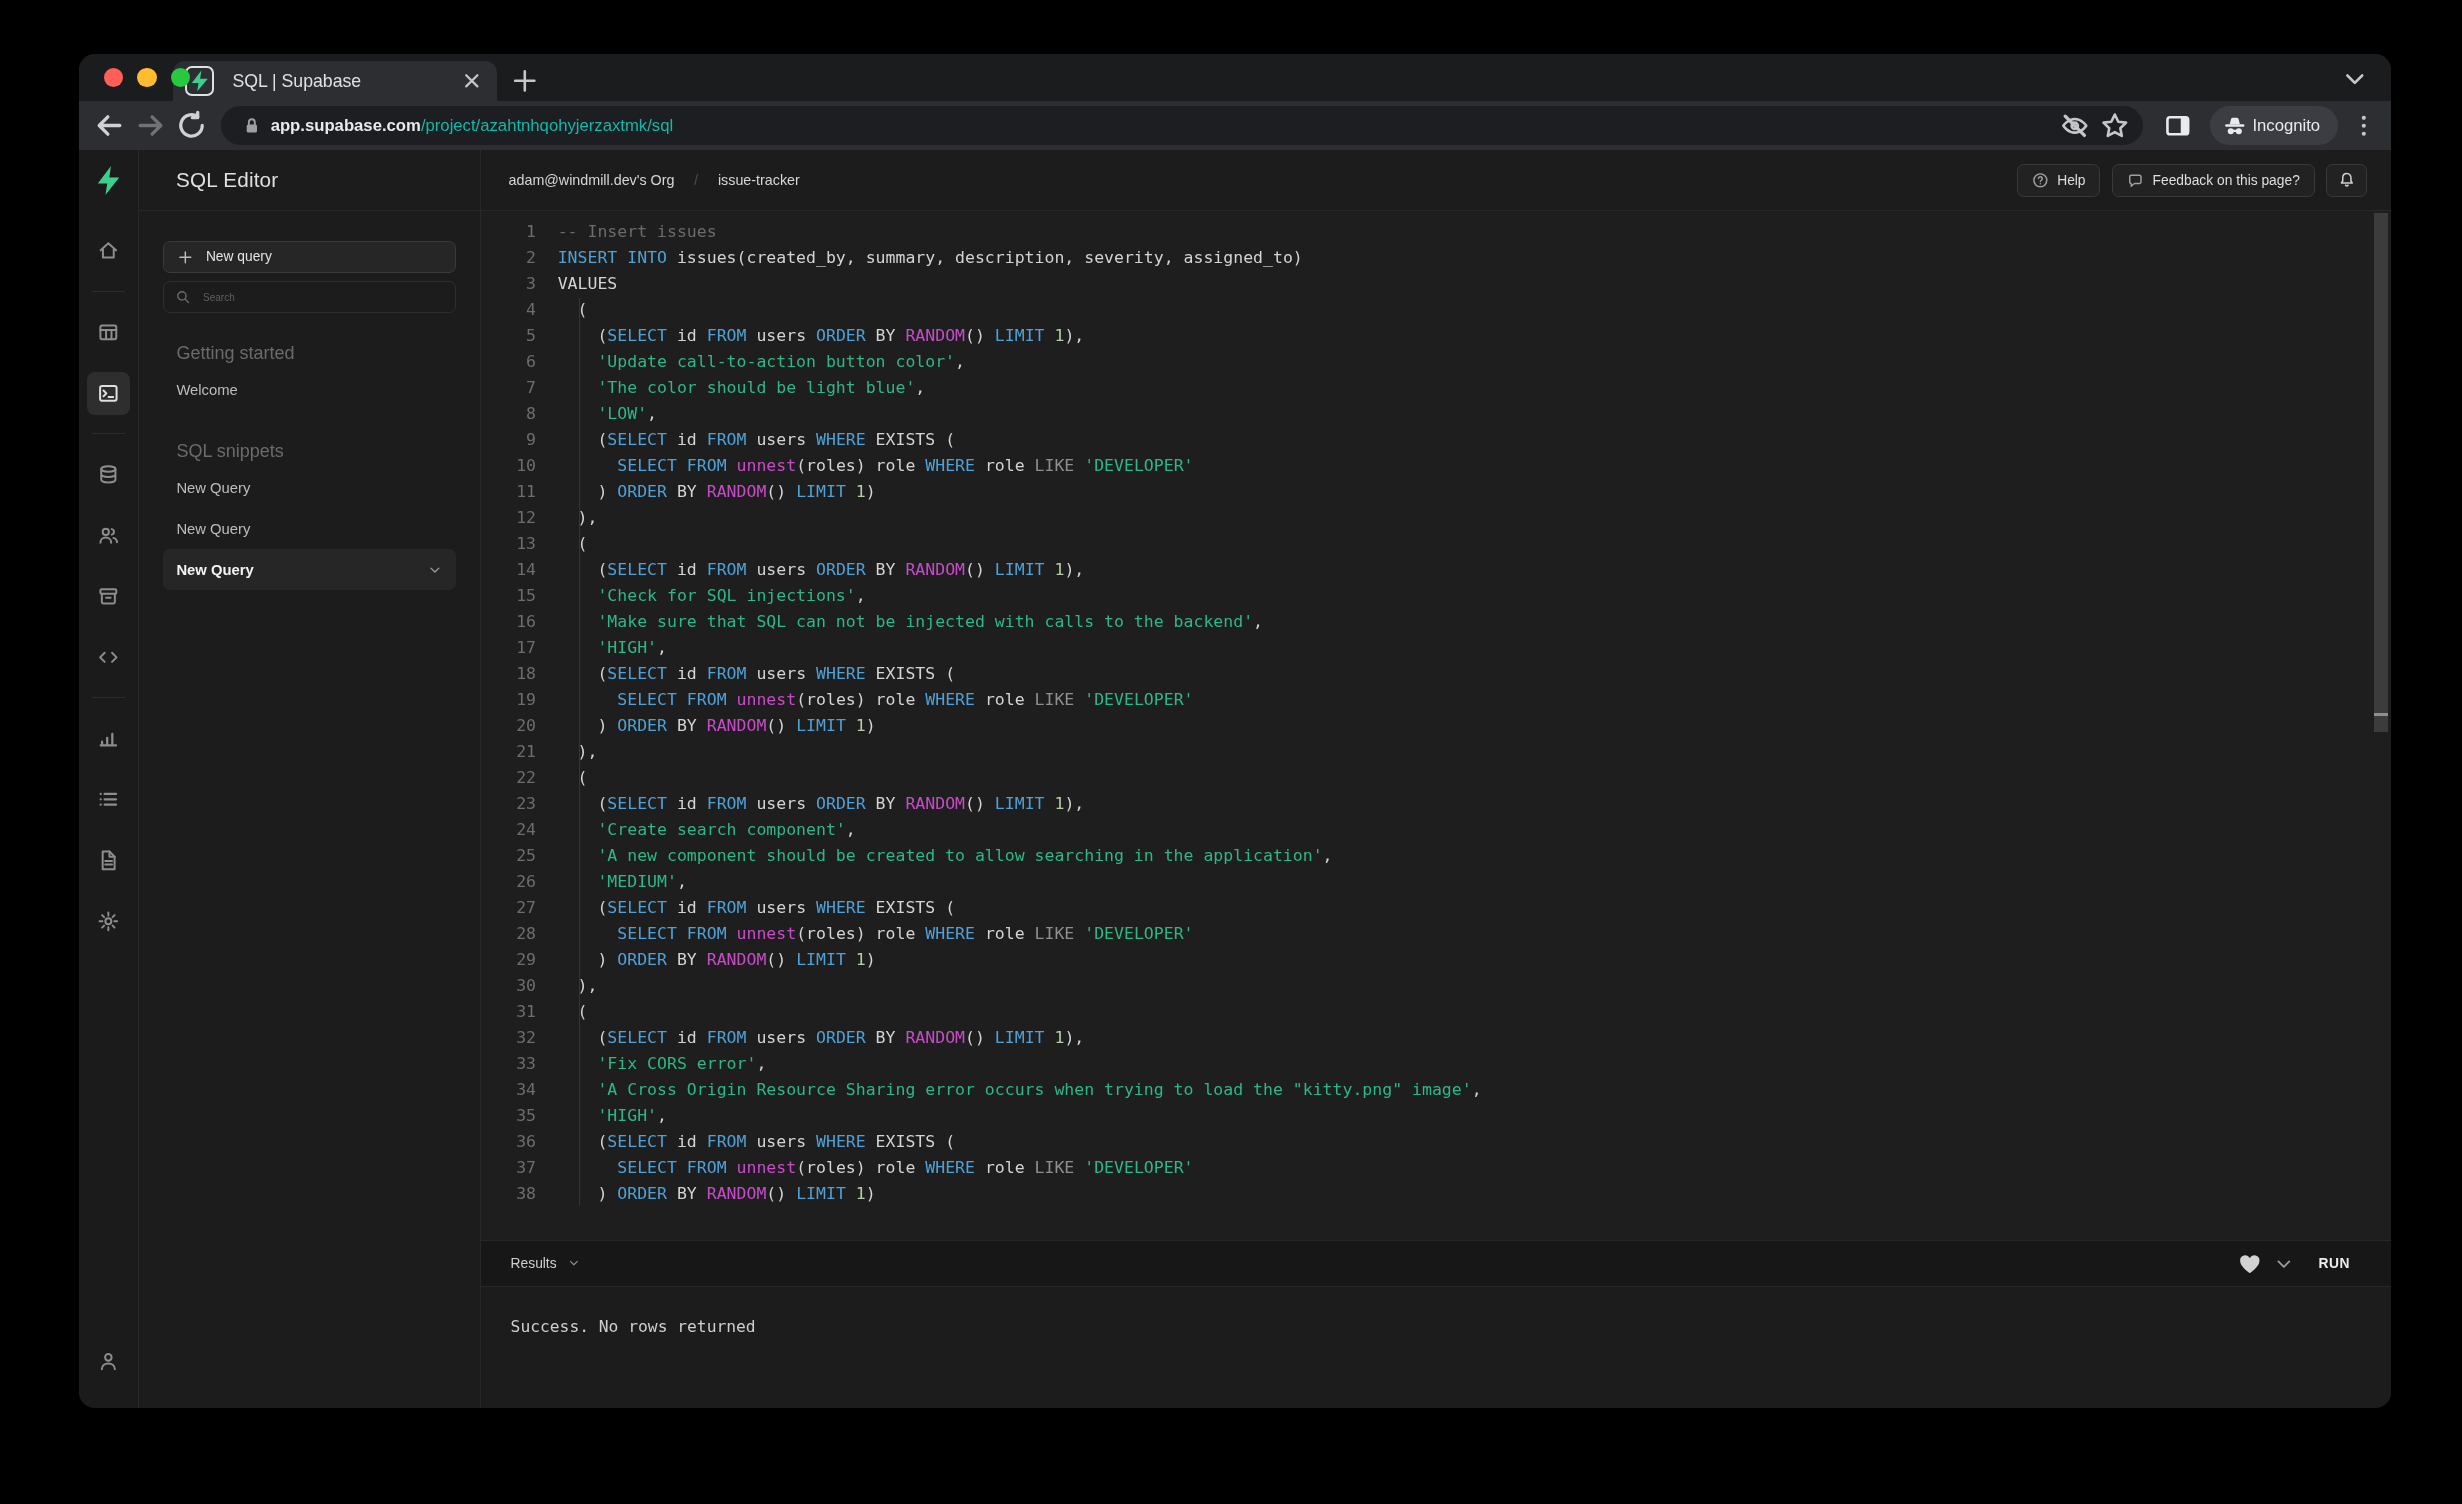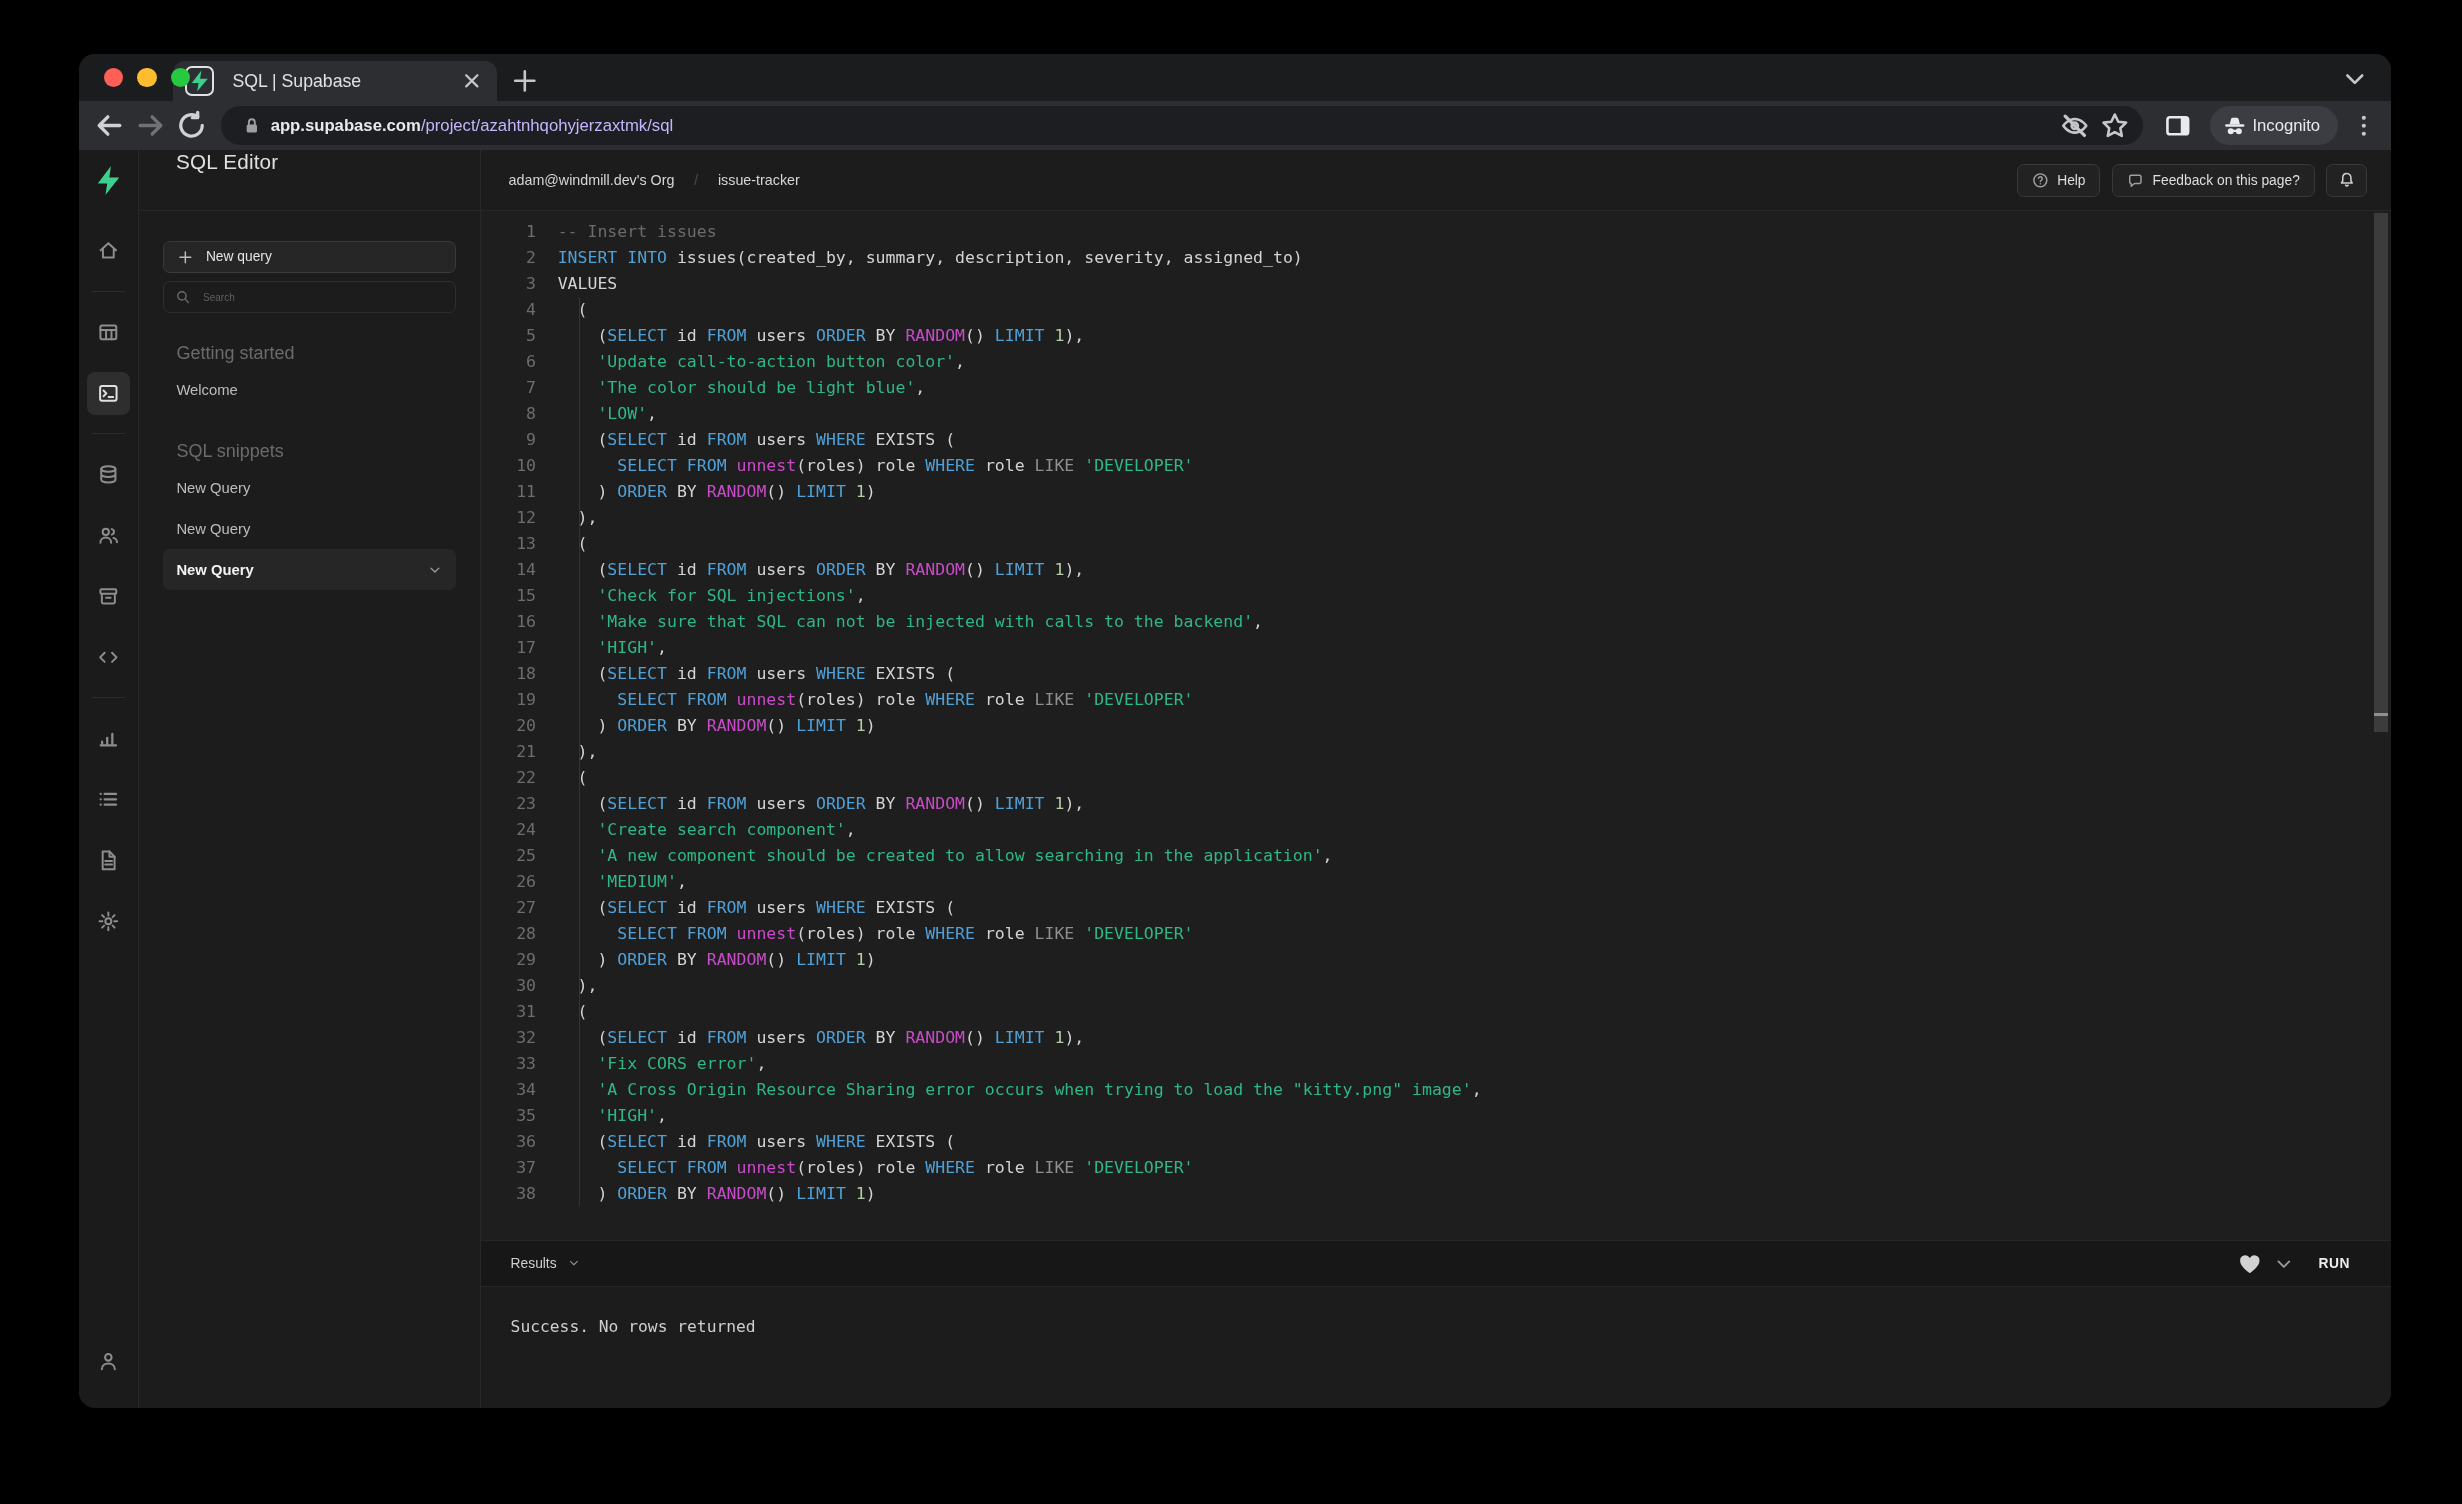--- a/index.html
+++ b/index.html
@@ -22,40 +22,40 @@
   .strip-spacer{flex:1;}
   .strip-chev{width:29.6px;height:29.6px;margin:0 21.7px 7.9px 0;color:#c3c6ca;}
   
   .toolbar{height:49px;background:#2d2e31;display:flex;align-items:center;padding:0 13.8px;gap:7.9px;flex:0 0 auto;}
   .nav-ic{width:33px;height:33px;color:#cfd1d4;}
   .nav-ic.disabled{color:#707276;}
   .urlpill{flex:1;height:39px;border-radius:19.7px;background:#1d1e21;display:flex;align-items:center;padding:0 13.8px;margin:0 5.9px;}
   .lock{color:#9aa0a6;width:21.7px;height:21.7px;margin:0 7.9px 0 5.9px;}
   .url{font-size:16.7px;white-space:nowrap;overflow:hidden;flex:1;}
   .url .host{color:#e8eaed;font-weight:bold;}
-  .url .path{color:#c4b5fd;}
+  .url .path{color:#14b8a6;}
   .pill-ic{width:29.6px;height:29.6px;color:#c3c6ca;margin-left:9.9px;}
   .sidepanel-ic{width:29.6px;height:29.6px;color:#e8eaed;margin:0 5.9px;}
   .incog{height:39px;border-radius:19.7px;background:#3c3d42;display:flex;align-items:center;gap:5px;padding:0 17.7px 0 11.8px;margin:0 3.9px;}
   .incog svg{width:25.6px;height:25.6px;color:#e8eaed;}
   .incog span{color:#e8eaed;font-size:16.7px;}
   .dots{width:27.6px;height:27.6px;color:#c3c6ca;}
   
   .app{flex:1;display:flex;min-height:0;background:#1b1b1b;}
   .rail{width:59px;flex:0 0 auto;border-right:1px solid #282828;display:flex;flex-direction:column;align-items:center;padding-top:13.8px;position:relative;}
   .rail-logo{width:33px;height:33px;margin-bottom:23.6px;display:flex;align-items:center;justify-content:center;}
   .rail-btn{width:43px;height:43px;border-radius:7.9px;display:flex;align-items:center;justify-content:center;
             color:#8d8d8d;background:none;border:none;margin:8.9px 0;cursor:pointer;}
   .rail-btn svg{width:22.7px;height:22.7px;}
   .rail-btn.active{background:#2e2e2e;color:#e0e0e0;}
   .rail-div{width:33px;height:1px;background:#2c2c2c;margin:9.9px 0;}
   .rail-bottom{position:absolute;bottom:15.8px;left:0;width:59px;display:flex;justify-content:center;}
   
   .panel{width:341px;flex:0 0 auto;border-right:1px solid #282828;display:flex;flex-direction:column;background:#1c1c1c;}
-  .panel-header{height:60px;flex:0 0 auto;border-bottom:1px solid #272727;display:flex;align-items:flex-start;padding-left:37px;}
+  .panel-header{height:60px;flex:0 0 auto;border-bottom:1px solid #272727;display:flex;align-items:center;padding-left:37px;}
   .panel-title{color:#e0e0e0;font-size:20.7px;letter-spacing:0.2px;}
   .panel-body{padding:29.6px 23.6px 0 23.6px;}
   .newquery-btn{width:100%;height:32.5px;border-radius:6.9px;background:#262626;border:1px solid #3a3a3a;color:#e4e4e4;
                 font-size:13.8px;display:flex;align-items:center;gap:11.8px;padding:0 13.8px;cursor:pointer;box-sizing:border-box;font-family:inherit;}
   .newquery-btn svg{width:16.7px;height:16.7px;color:#bdbdbd;}
   .searchbox{margin-top:7.9px;height:32.5px;border-radius:6.9px;border:1px solid #2e2e2e;display:flex;align-items:center;padding:0 11.8px;gap:9.9px;box-sizing:border-box;}
   .searchbox svg{width:15.8px;height:15.8px;color:#6a6a6a;flex:0 0 auto;}
   .searchbox input{background:transparent;border:none;outline:none;color:#c9c9c9;font-size:10px;width:100%;font-family:inherit;}
   .searchbox input::placeholder{color:#5f5f5f;}
   .sec-head{color:#6b6b6b;font-size:18px;margin:29.6px 0 5.9px 13.8px;}

